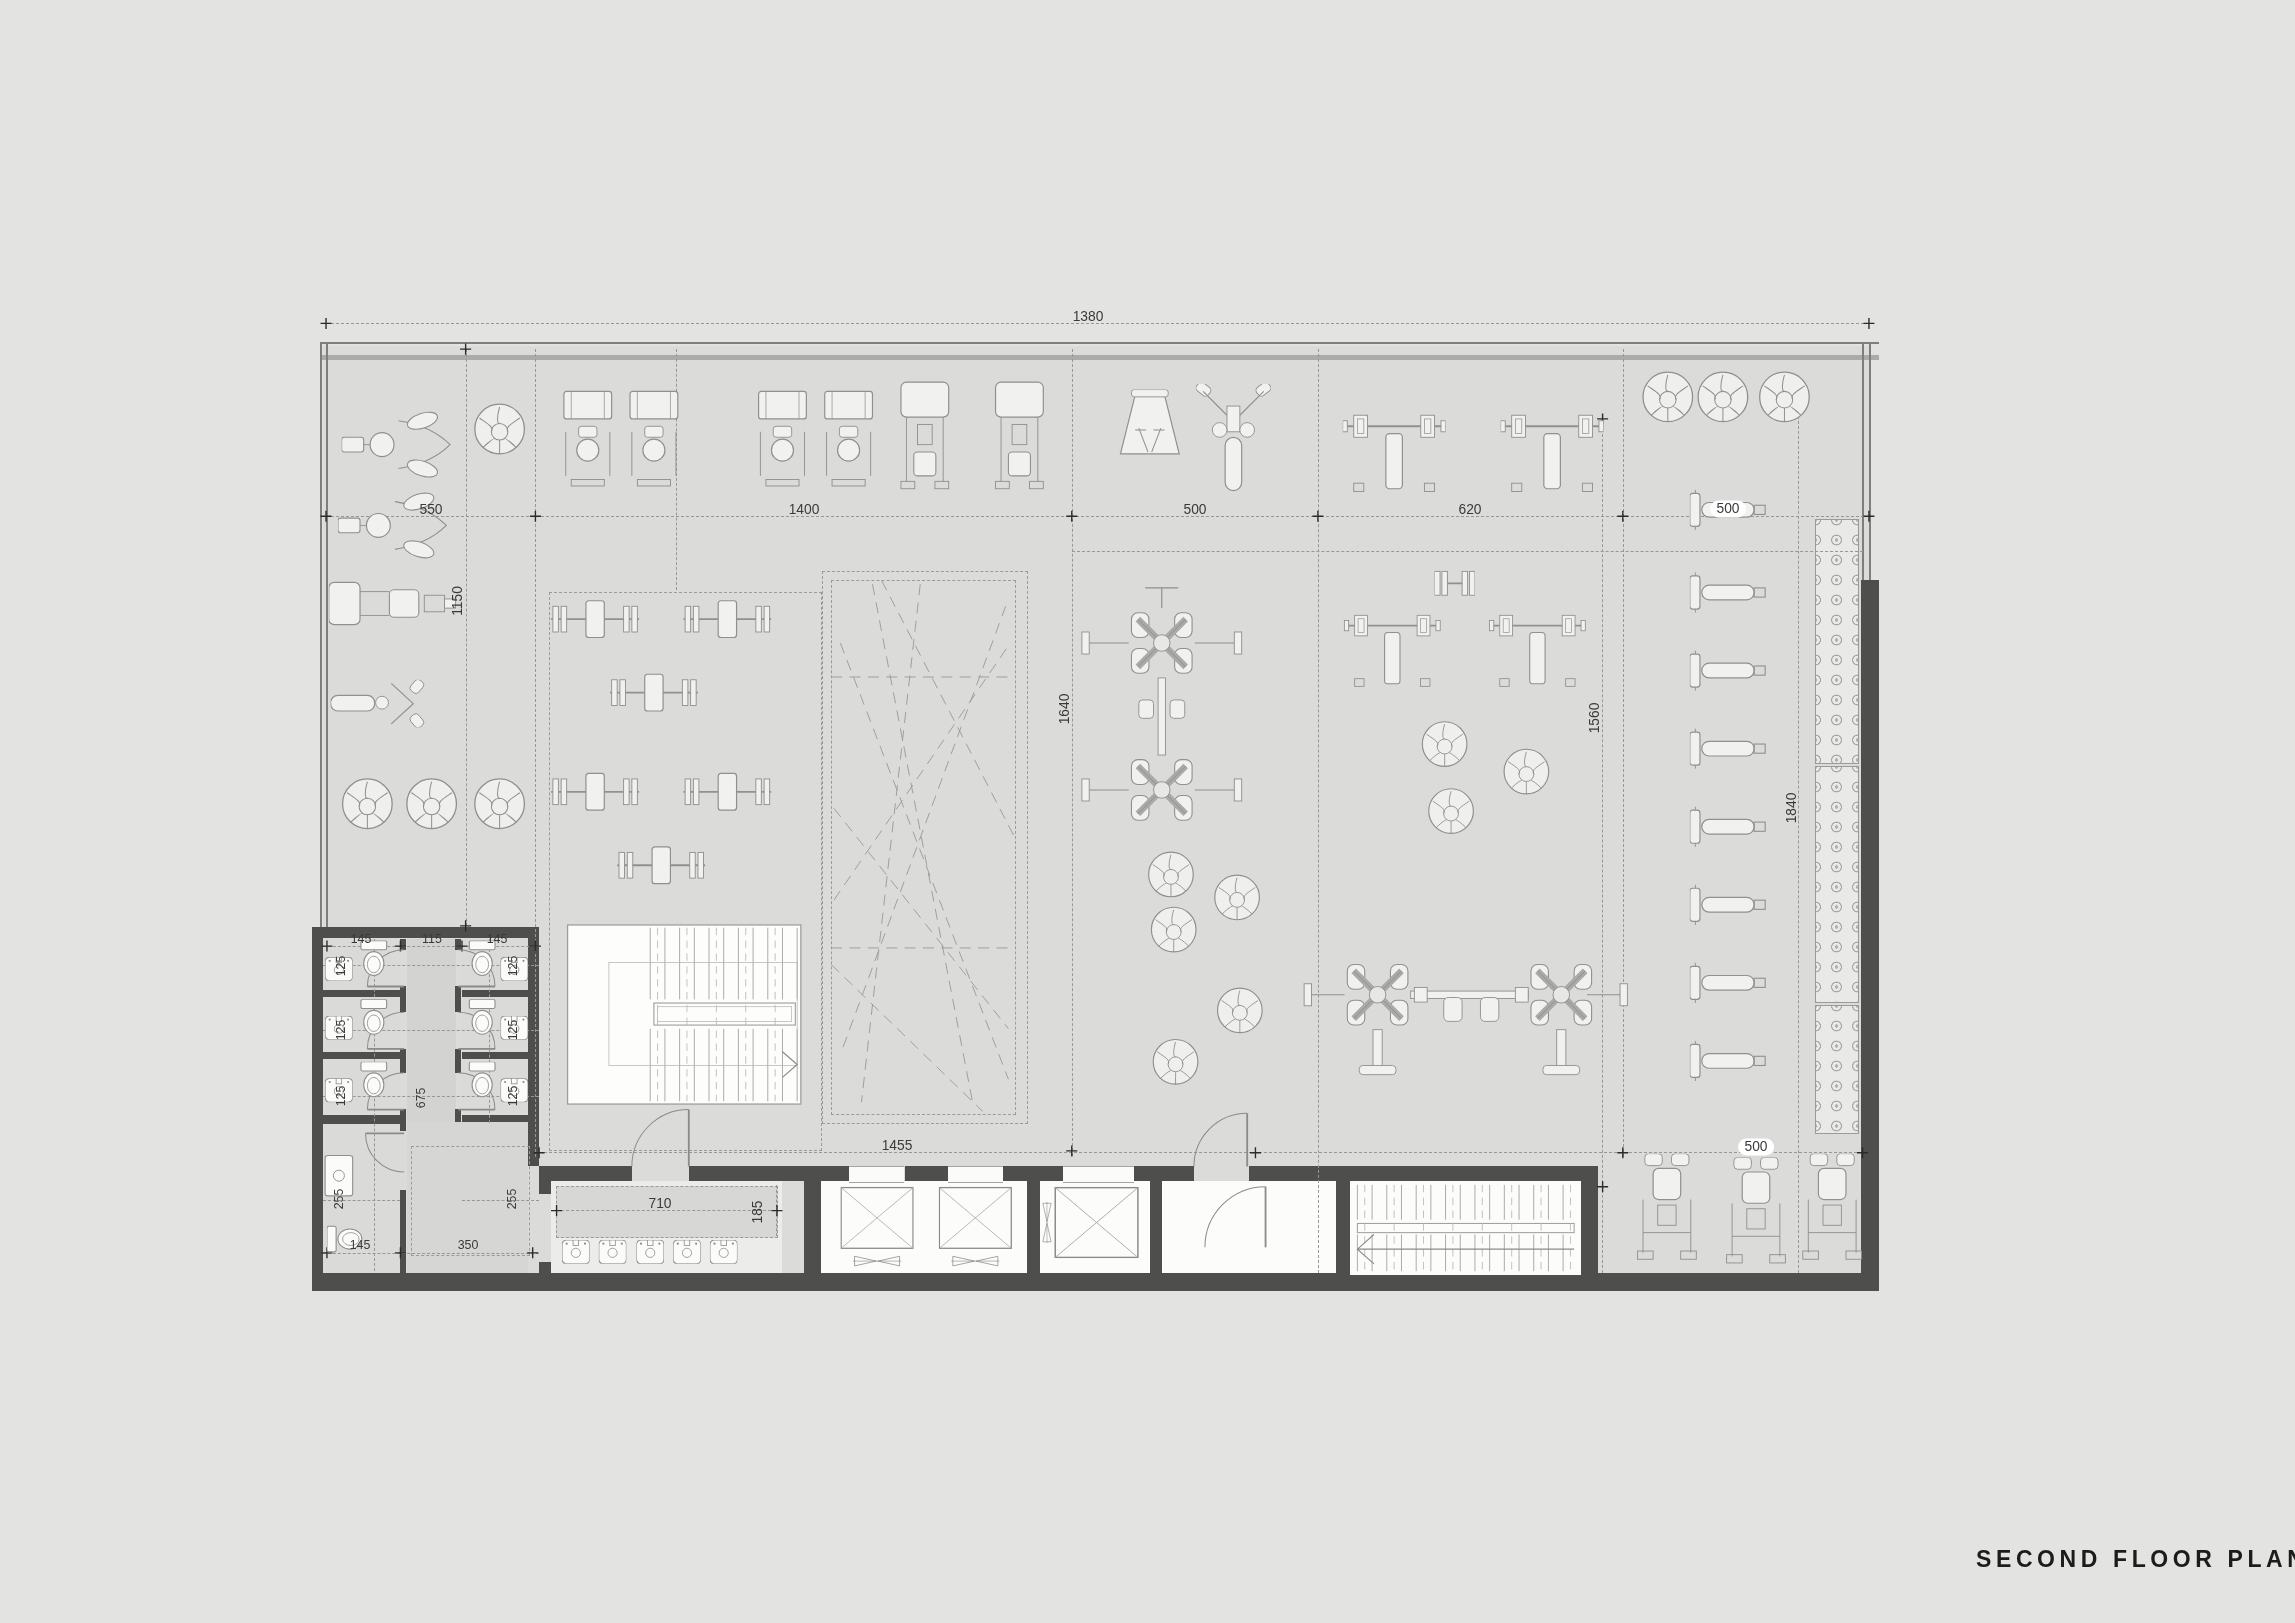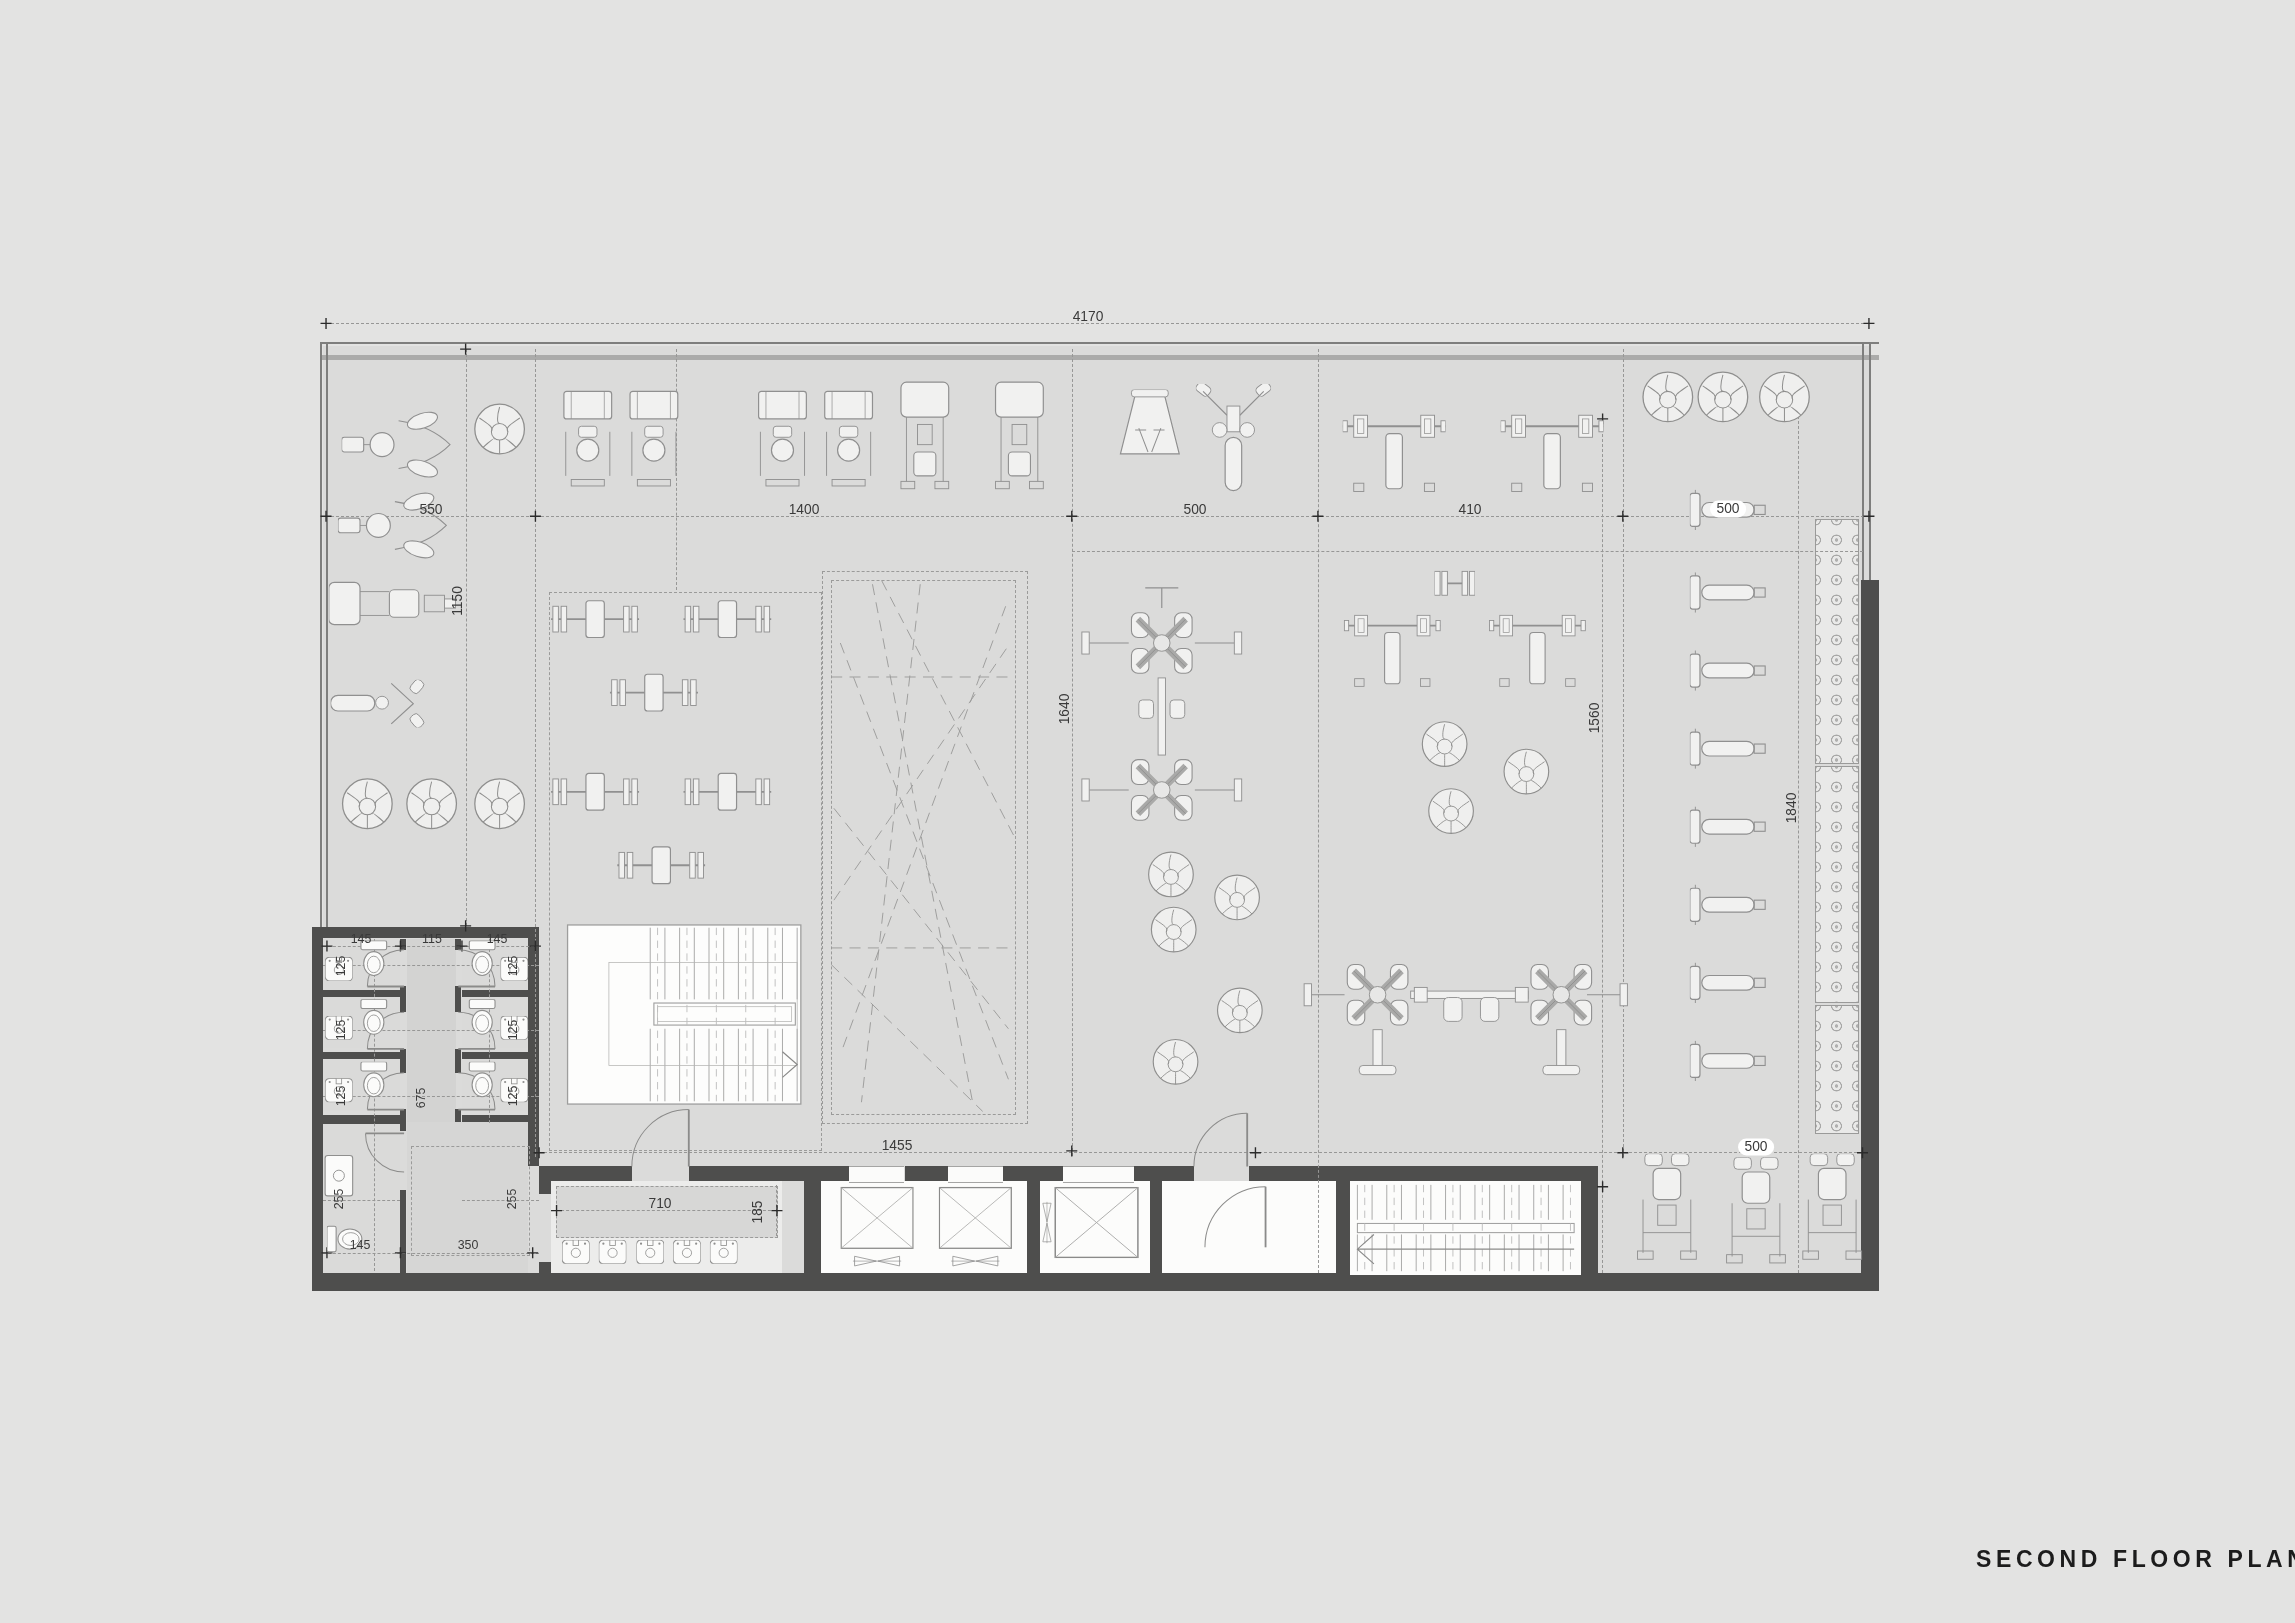--- a/index.html
+++ b/index.html
@@ -438,25 +438,25 @@
       <use href="#adjbench" x="1840" y="963" width="84" height="44"></use>
       <use href="#adjbench" x="1840" y="1048" width="84" height="44"></use>
       <use href="#adjbench" x="1840" y="1133" width="84" height="44"></use>
 
       <use href="#hack" x="1779" y="1256" width="72" height="120"></use>
       <use href="#hack" x="1876" y="1260" width="72" height="120"></use>
       <use href="#hack" x="1959" y="1256" width="72" height="120"></use>
     </g>
   </svg>
 
-  <div class="lbl" style="left:1088px;top:316px;">4170</div>
+  <div class="lbl" style="left:1088px;top:316px;">1380</div>
   <div class="lbl" style="left:431px;top:509px;">550</div>
   <div class="lbl" style="left:804px;top:509px;">1400</div>
   <div class="lbl" style="left:1195px;top:509px;">500</div>
-  <div class="lbl" style="left:1470px;top:509px;">410</div>
+  <div class="lbl" style="left:1470px;top:509px;">620</div>
   <div class="lbl" style="left:1728px;top:509px;"><span class="pill">500</span></div>
   <div class="lblr" style="left:457px;top:601px;">1150</div>
   <div class="lblr" style="left:1064px;top:709px;">1640</div>
   <div class="lblr" style="left:1594px;top:718px;">1560</div>
   <div class="lblr" style="left:1791px;top:808px;">1840</div>
   <div class="lbl" style="left:897px;top:1145px;">1455</div>
   <div class="lbl" style="left:1756px;top:1147px;"><span class="pill">500</span></div>
   <div class="lbl" style="left:660px;top:1203px;">710</div>
   <div class="lblr" style="left:757px;top:1212px;">185</div>
 

